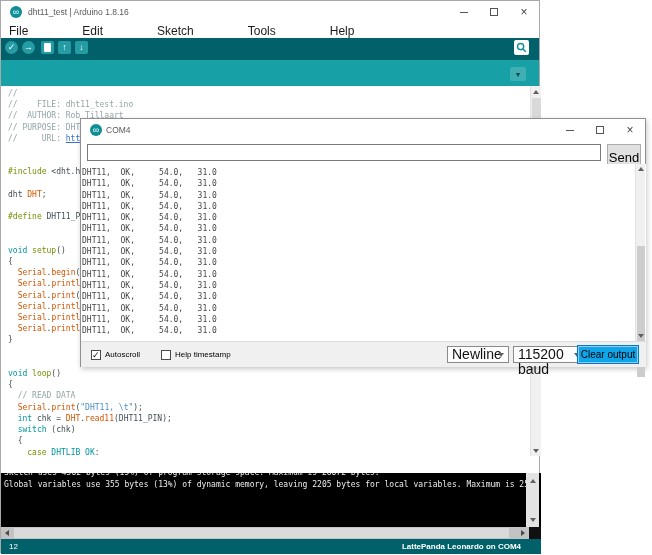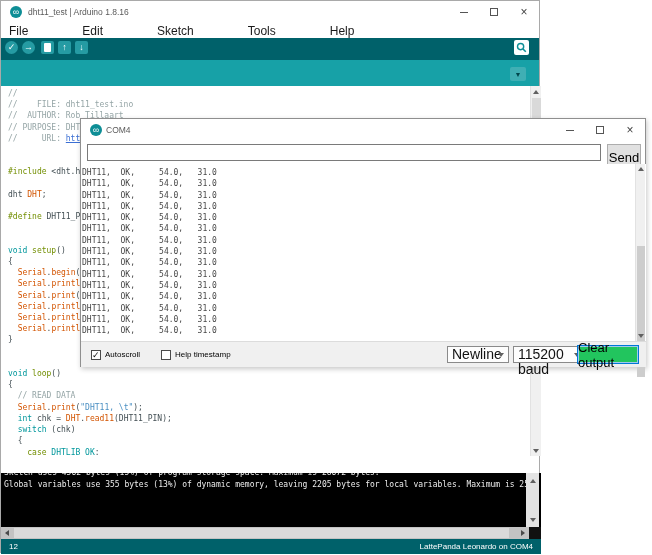--- a/index.html
+++ b/index.html
@@ -63,21 +63,21 @@
   #console-pre{margin:0;position:relative;top:-6px;padding-left:3px;color:#ededed;
                font-family:"DejaVu Sans Mono",monospace;font-size:8px;line-height:12px;white-space:pre;}
   #con-scroll{position:absolute;right:0;top:472px;width:13px;height:54px;background:#e3e3e3;}
   #hscroll{position:absolute;left:0;top:526px;width:540px;height:12px;background:#c3c3c3;}
   #hs-thumb{position:absolute;left:13px;top:1px;width:495px;height:10px;background:#dadada;}
   .hs-arr{position:absolute;top:0;width:12px;height:12px;display:flex;align-items:center;justify-content:center;}
   #hs-corner{position:absolute;right:0;top:0;width:12px;height:12px;background:#111;}
   #bottombar{position:absolute;left:0;top:538px;width:540px;height:15px;background:#00616a;
              color:#fff;font-size:8px;line-height:15px;}
   #line-no{position:absolute;left:8px;}
-  #board-status{position:absolute;right:8px;font-weight:normal;}
+  #board-status{position:absolute;right:20px;font-weight:bold;}
 
   
   #serial{left:80px;top:118px;width:566px;height:249px;border-color:#8f8f8f;
           box-shadow:1px 2px 5px rgba(0,0,0,.22);}
   #serial .titlebar{height:23px;}
   #send-row{position:absolute;left:0;top:23px;width:100%;height:22px;}
   #serial-input{position:absolute;left:6px;top:2px;width:514px;height:17px;border:1px solid #7a7a7a;
                 background:#fff;font-size:8px;padding:0 3px;outline:none;}
   #send-btn{position:absolute;left:526px;top:2px;width:34px;height:26px;background:#e1e1e1;
             border:1px solid #adadad;font-size:13px;color:#000;display:flex;align-items:center;justify-content:center;}
@@ -87,22 +87,22 @@
   #so-scroll{right:0;top:45px;width:10px;height:177px;}
   #so-thumb{position:absolute;left:1px;top:82px;width:8px;height:131px;background:#cdcdcd;}
   #serial-bottom{position:absolute;left:0;top:222px;width:565px;height:26px;background:#f0f0f0;
                  border-top:1px solid #dcdcdc;font-size:8px;color:#000;}
   .chk{position:absolute;top:8px;width:10px;height:10px;background:#fff;border:1px solid #4a4a4a;}
   .chk.on::after{content:"✓";position:absolute;left:0px;top:-1px;font-size:9px;color:#111;}
   .chk-label{position:absolute;top:6px;line-height:14px;}
   .combo{position:absolute;top:4px;height:17px;background:#fdfdfd;border:1px solid #8a8a8a;
          font-size:14px;line-height:15px;padding-left:4px;color:#111;}
   .combo .cv{position:absolute;right:4px;top:6px;}
-  #clear-btn{position:absolute;left:496px;top:3px;width:62px;height:19px;background:#22c55e;
-             border:1px solid #0078d7;box-shadow:0 0 0 1px #9ec9ee inset;font-size:13px;
+  #clear-btn{position:absolute;left:496px;top:3px;width:62px;height:19px;background:#0ea5e9;
+             border:1px solid #0078d7;box-shadow:0 0 0 1px #9ec9ee inset;font-size:10px;
              display:flex;align-items:center;justify-content:center;color:#000;}
 </style>
 </head>
 <body>
 
 <div id="stage">
 
   <div class="win" id="ide">
 
     <div class="titlebar">

